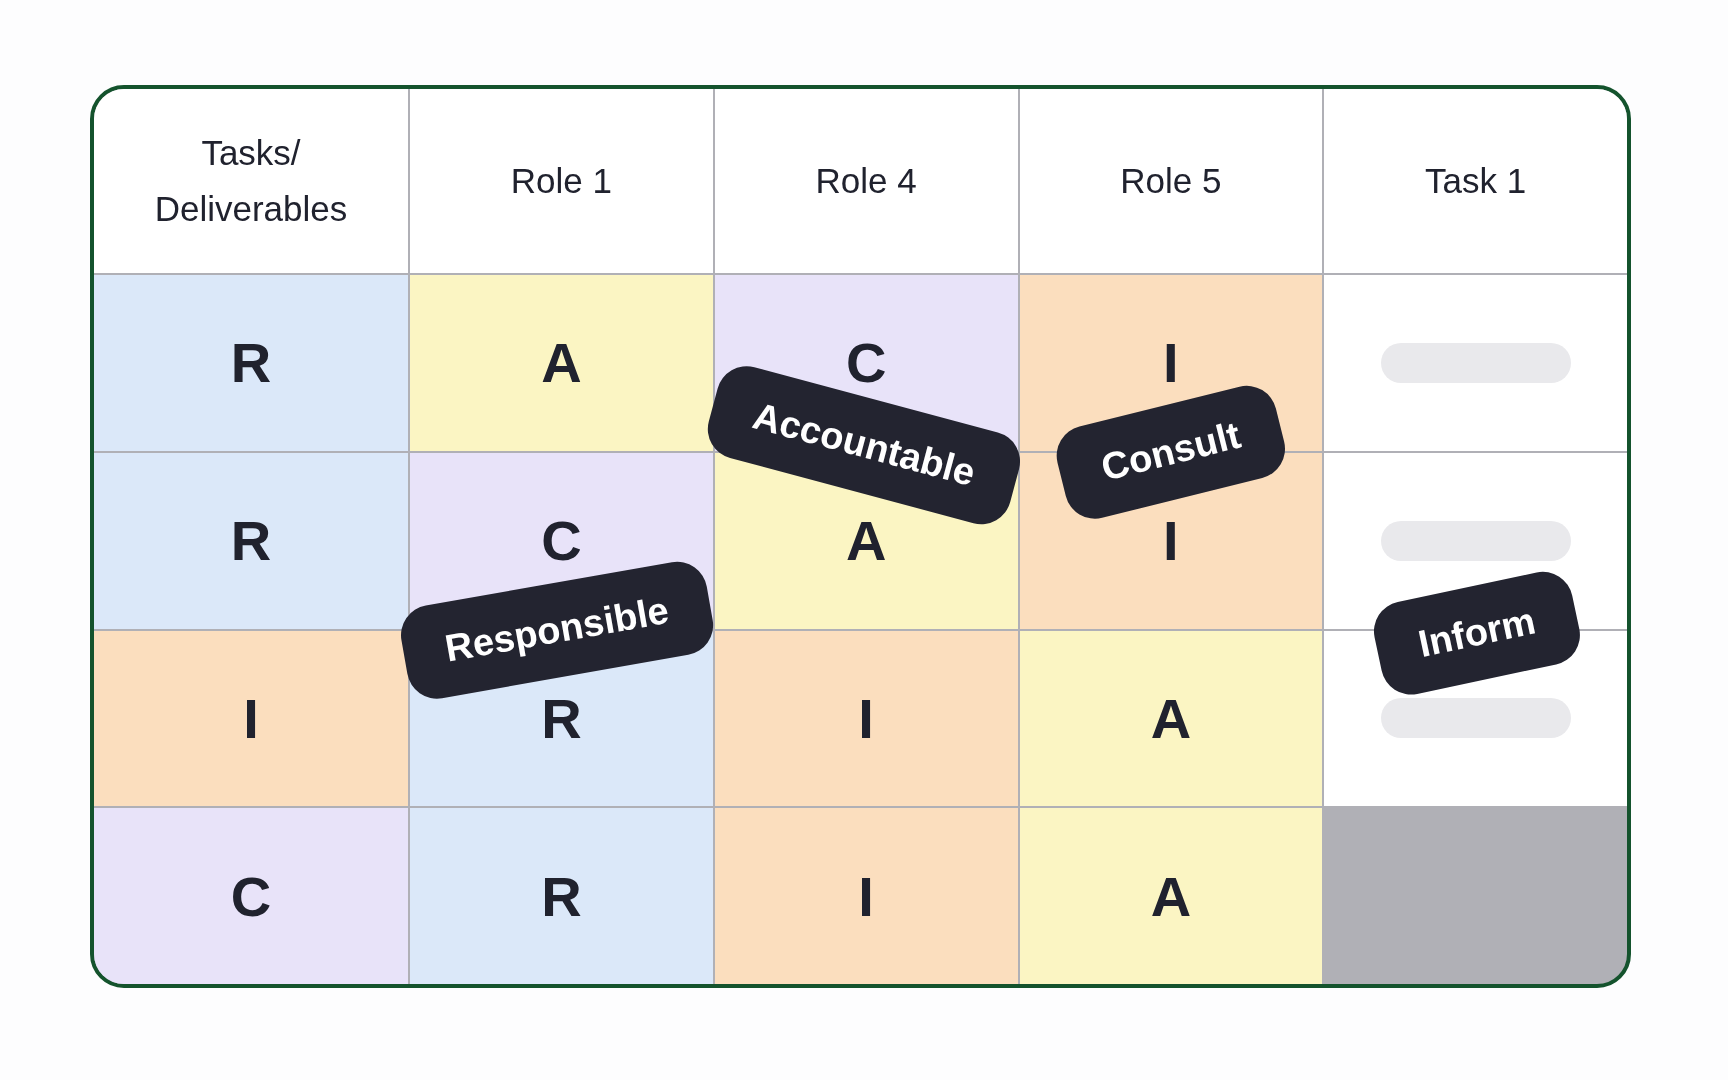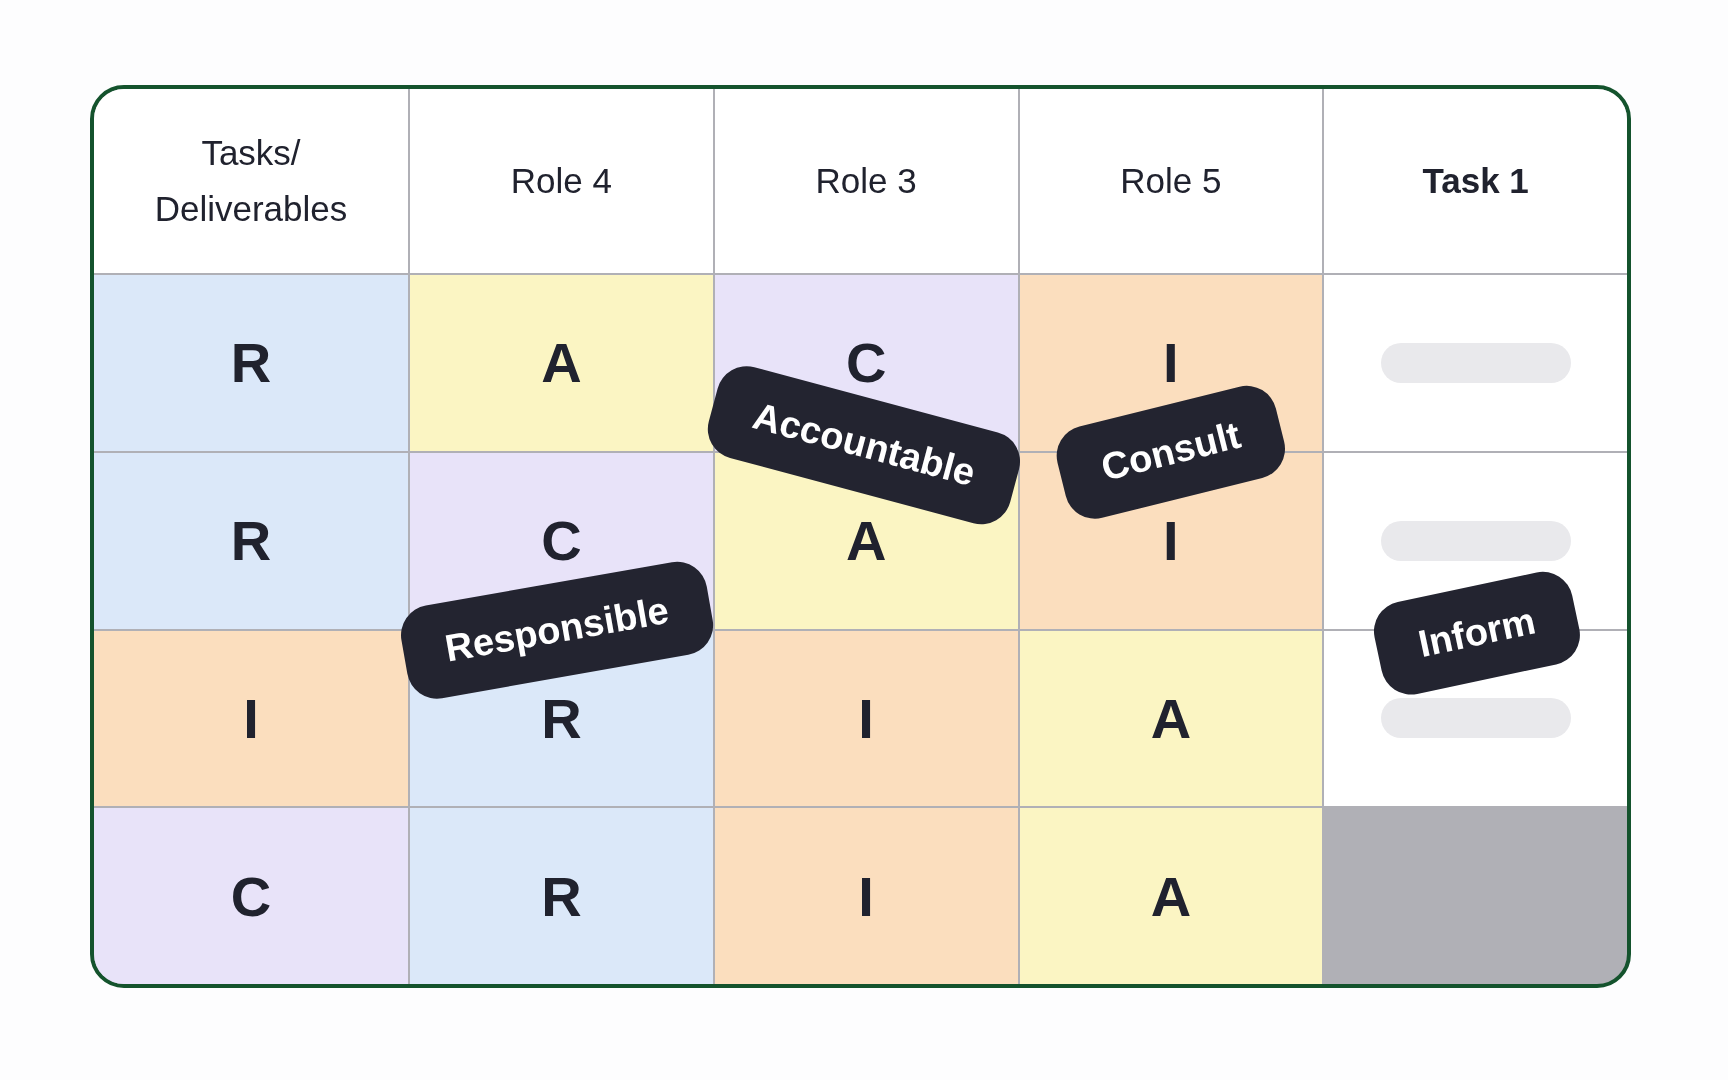--- a/index.html
+++ b/index.html
@@ -25,21 +25,21 @@
     grid-template-columns:314px repeat(4,1fr);
     grid-template-rows:184px repeat(4,1fr);
     gap:2px;
   }
   .cell{
     background:#ffffff;
     display:flex; align-items:center; justify-content:center;
     text-align:center;
   }
   .cell.header{ font-size:35px; font-weight:400; line-height:1.6; white-space:pre-line; }
-  .cell.task{ font-size:35px; font-weight:700; }
+  .cell.task{ font-size:35px; font-weight:400; }
   .cell.letter{ font-size:56px; font-weight:700; }
   .cell[data-color="blue"]{ background:var(--cell-blue); }
   .cell[data-color="yellow"]{ background:var(--cell-yellow); }
   .cell[data-color="purple"]{ background:var(--cell-purple); }
   .cell[data-color="orange"]{ background:var(--cell-orange); }
   .pill-placeholder{
     width:190px; height:40px; border-radius:20px;
     background:var(--placeholder-gray);
   }
   .tag{
@@ -54,22 +54,22 @@
   .tag-consult{ left:1171px; top:452px; transform:translate(-50%,-50%) rotate(-14deg); }
   .tag-inform{ left:1477px; top:633px; transform:translate(-50%,-50%) rotate(-12deg); }
 </style>
 </head>
 <body>
 
 <div class="raci-table">
 
   <div class="cell header">Tasks/
 Deliverables</div>
+  <div class="cell header">Role 1</div>
   <div class="cell header">Role 4</div>
-  <div class="cell header">Role 3</div>
   <div class="cell header">Role 5</div>
 
   <div class="cell task">Task 1</div>
   <div class="cell letter" data-color="blue">R</div>
   <div class="cell letter" data-color="yellow">A</div>
   <div class="cell letter" data-color="purple">C</div>
   <div class="cell letter" data-color="orange">I</div>
 
   <div class="cell task">
     <div class="pill-placeholder"></div>

